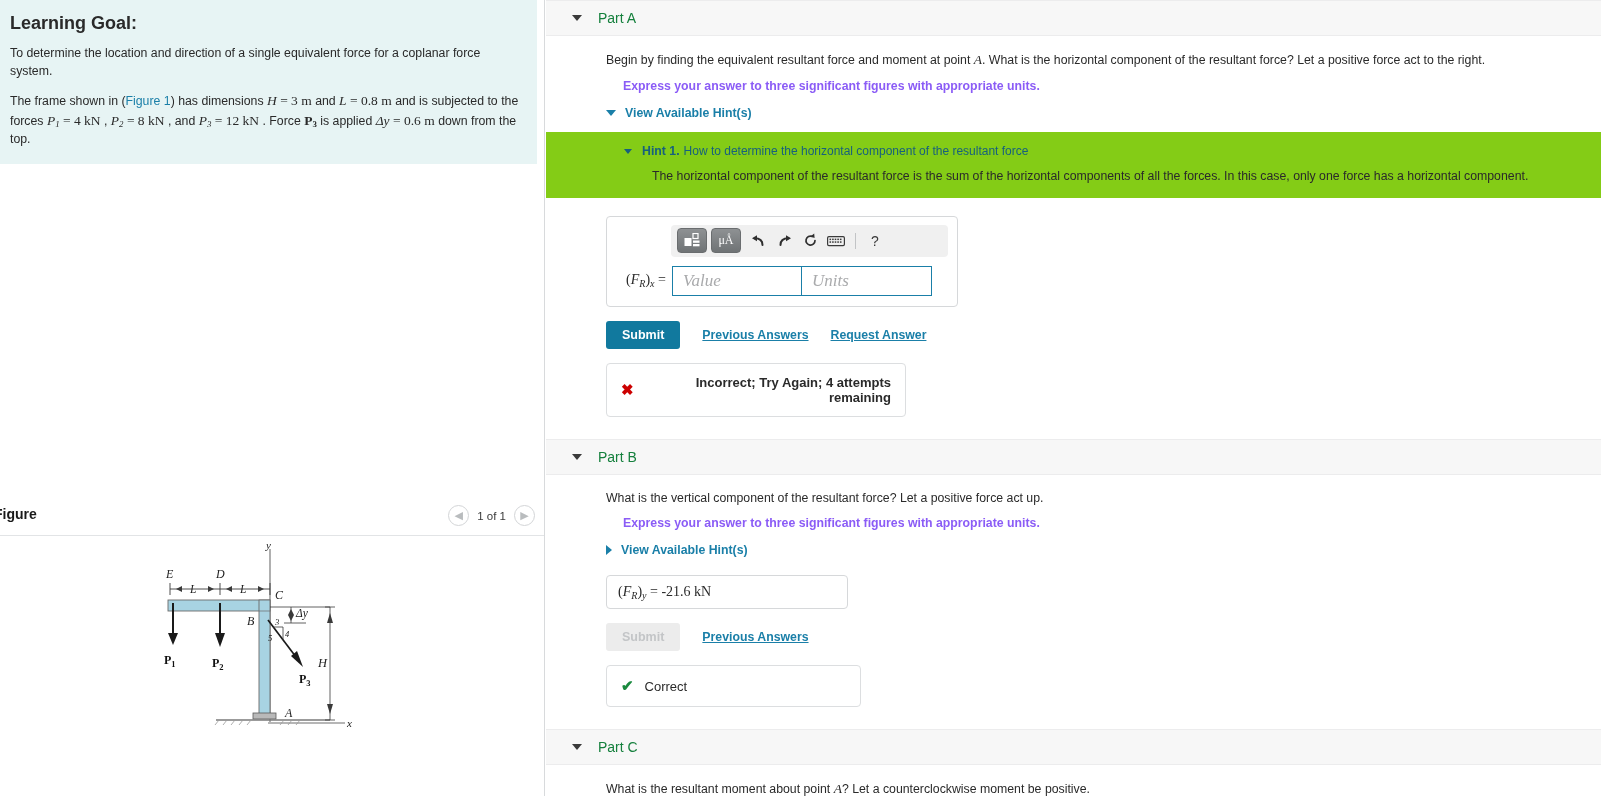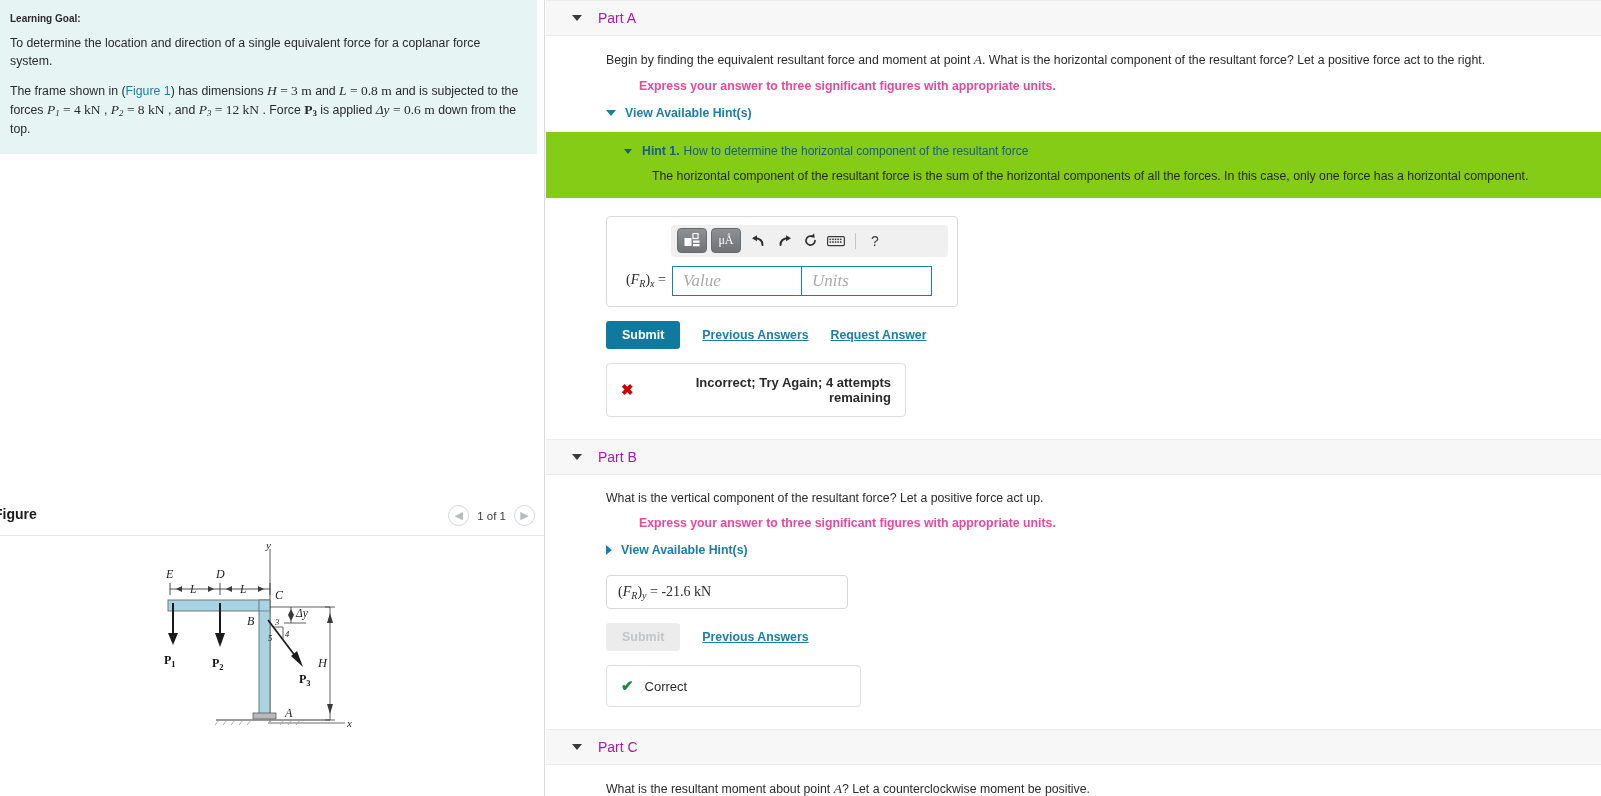--- a/index.html
+++ b/index.html
@@ -29,21 +29,21 @@
     overflow: hidden;
   }
   .goal-box {
     background: #e7f4f4;
     padding: 12px 14px 14px 10px;
     box-sizing: border-box;
     width: 537px;
     border-bottom: 1px solid #e7f4f4;
   }
   .goal-title {
-    font-size: 10px;
+    font-size: 18px;
     font-weight: bold;
     color: #2a2a2a;
     margin: 0 0 10px 0;
     line-height: 1.3;
   }
   .goal-p {
     font-size: 12.3px;
     line-height: 1.45;
     margin: 0 0 10px 0;
     color: #2a2a2a;
@@ -139,34 +139,34 @@
   }
   .caret-small {
     width: 0; height: 0;
     border-left: 4px solid transparent;
     border-right: 4px solid transparent;
     border-top: 5px solid #17607d;
     margin-right: 10px;
   }
   .part-label {
     font-size: 14px;
-    color: #a21caf;
+    color: #15803d;
   }
   .part-body { padding: 0 0 0 60px; }
   .q-text {
     font-size: 12.3px;
     line-height: 1.5;
     color: #2a2a2a;
     margin: 14px 0 0 0;
   }
   .q-bold {
     font-size: 12.3px;
     font-weight: bold;
-    color: #ec4899;
-    margin: 9px 0 0 16px;
+    color: #8b5cf6;
+    margin: 9px 0 0 0;
     padding-left: 17px;
   }
   .hint-link {
     display: inline-flex;
     align-items: center;
     margin-top: 13px;
     color: #1a7fa8;
     font-size: 12.3px;
     font-weight: bold;
     cursor: pointer;

